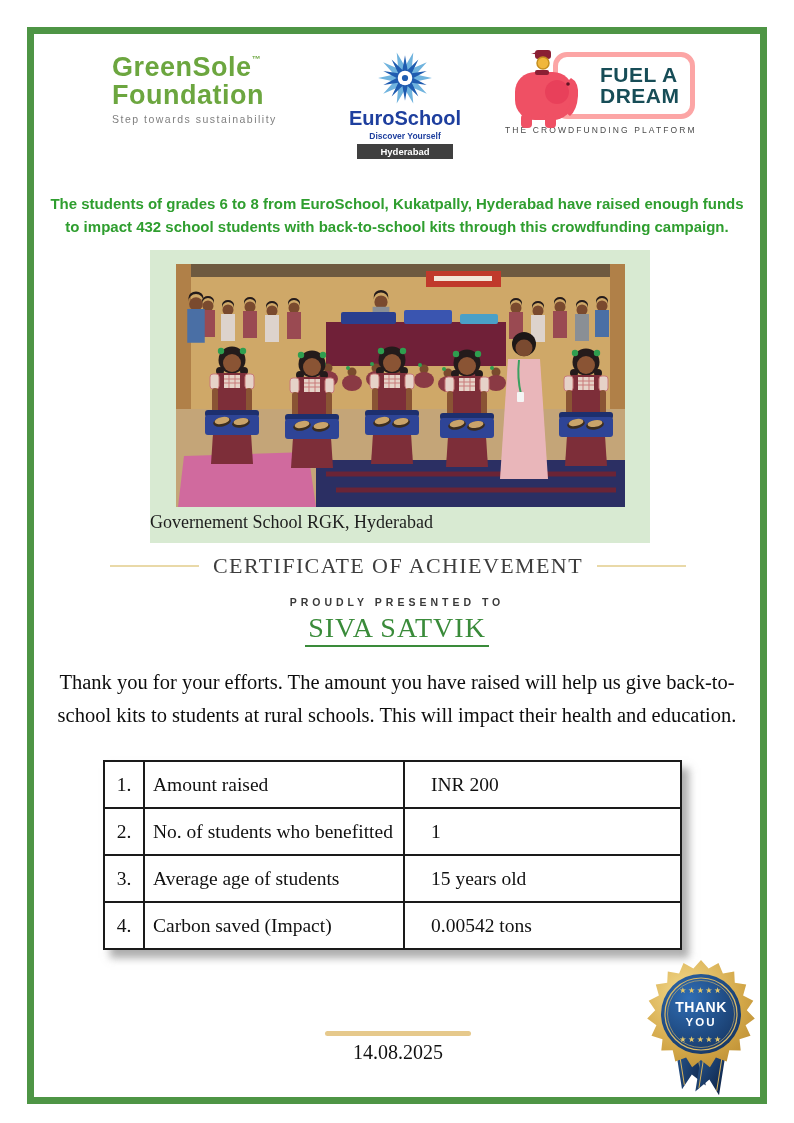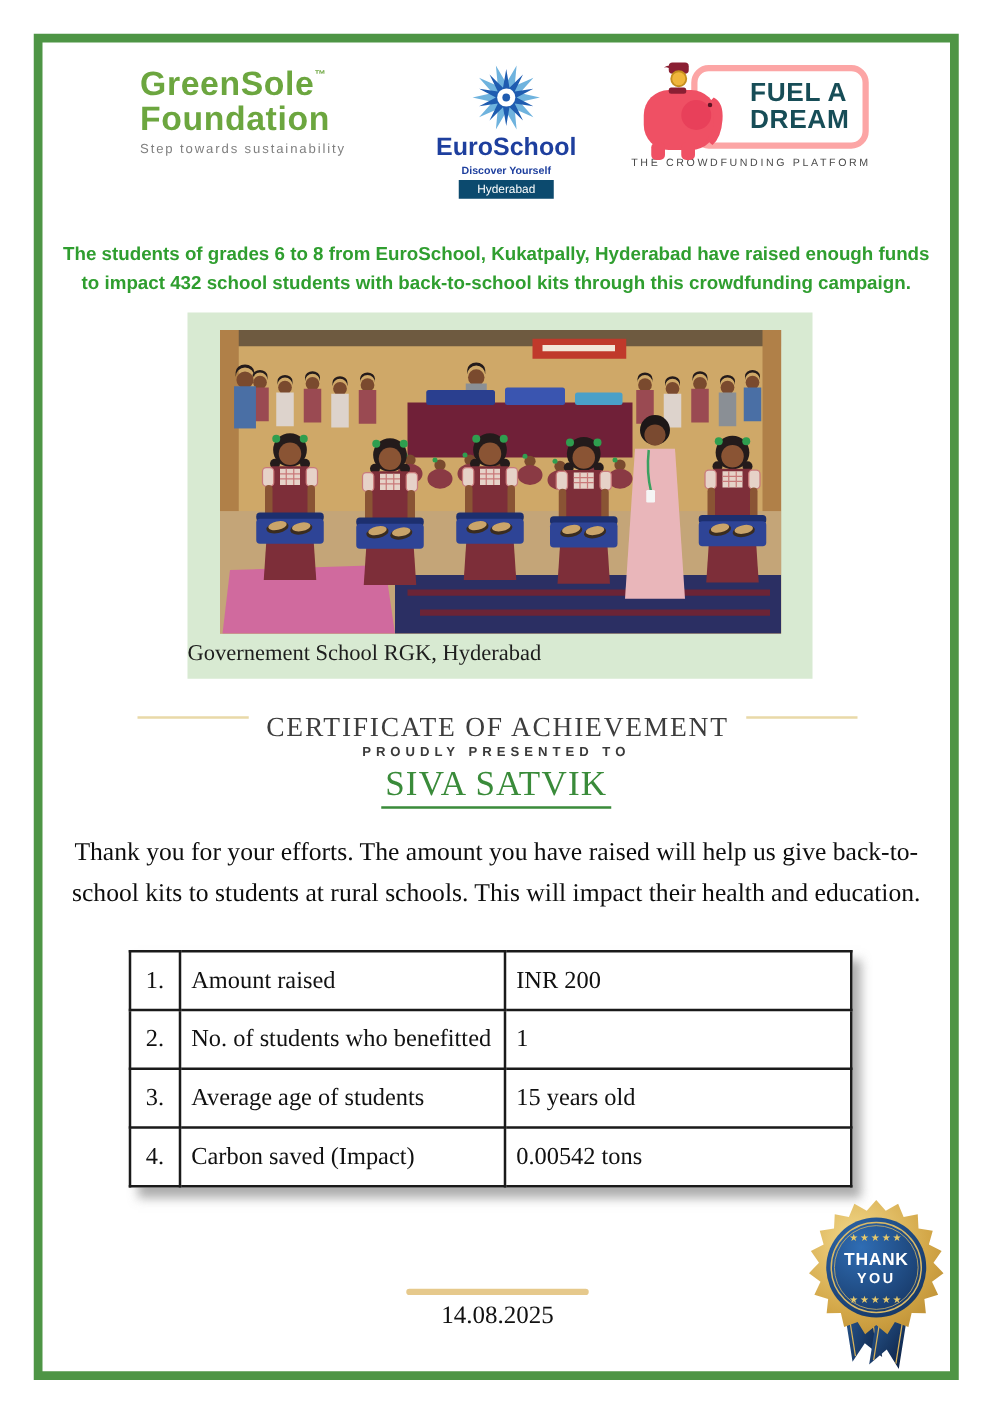--- a/index.html
+++ b/index.html
@@ -12,22 +12,22 @@
   .gs{position:absolute;left:112px;top:54px;width:195px;font-family:"Liberation Sans",sans-serif;}
   .gs-name{color:#6ca63f;font-size:27px;font-weight:700;line-height:1.02;letter-spacing:.5px;}
   .gs-name sup{font-size:9px;vertical-align:14px;letter-spacing:0;}
   .gs-tag{color:#7f7f7f;font-size:10.5px;letter-spacing:1.5px;margin-top:4px;}
 
   .es{position:absolute;left:343px;top:50px;width:124px;text-align:center;
       font-family:"Liberation Sans",sans-serif;}
   .es svg{display:block;margin:0 auto;}
   .es-name{color:#1e3f9e;font-size:20px;font-weight:700;margin-top:1px;}
   .es-tag{color:#1e3f9e;font-size:8.5px;font-weight:700;margin-top:1px;}
-  .es-city{background:#0c4a6e;color:#fff;font-size:9.5px;font-weight:400;
-           padding:2px 0;margin:3px auto 0;width:76px;}
+  .es-city{background:#404040;color:#fff;font-size:9.5px;font-weight:700;
+           padding:2px 0;margin:3px auto 0;width:96px;}
 
   .fad{position:absolute;left:505px;top:52px;width:190px;font-family:"Liberation Sans",sans-serif;}
   .fad-frame{margin-left:48px;border:5px solid #fca5a5;border-radius:14px;
              padding:7px 10px 7px 42px;width:max-content;color:#174d57;
              font-weight:700;font-size:21px;line-height:1.02;letter-spacing:.5px;}
   .fad-el{position:absolute;left:0;top:-8px;}
   .fad-tag{margin-top:6px;color:#4a4a4a;font-size:8.5px;letter-spacing:2.1px;
            text-align:center;width:188px;white-space:nowrap;}
 
   
@@ -38,38 +38,38 @@
   
   .photo-box{position:absolute;left:150px;top:250px;width:500px;height:293px;background:#d8ead2;}
   .photo{position:absolute;left:26px;top:14px;width:449px;height:243px;overflow:hidden;background:#c4a578;}
   .photo-caption{position:absolute;left:0;right:0;top:262px;text-align:left;
                  font-size:18px;color:#1d1d1d;}
 
   
   .heading-row{position:absolute;left:110px;right:108px;top:553px;display:flex;
                align-items:center;gap:14px;}
   .gold-line{flex:1;height:2px;background:#e9d9a8;}
-  .heading{font-size:22px;letter-spacing:1.4px;color:#3d3d3d;white-space:nowrap;margin-top:16px;}
+  .heading{font-size:22px;letter-spacing:1.4px;color:#3d3d3d;white-space:nowrap;}
   .presented{position:absolute;left:0;right:0;top:596px;text-align:center;
              font-family:"Liberation Sans",sans-serif;font-size:10.5px;
              letter-spacing:4px;color:#3a3a3a;font-weight:700;}
   .name-wrap{position:absolute;left:0;right:0;top:612px;text-align:center;}
   .name-wrap span{display:inline-block;font-size:28px;color:#3a8b3a;letter-spacing:1px;
                   border-bottom:2.5px solid #3a8b3a;padding:0 3px 1px;}
   .message{position:absolute;left:38px;right:38px;top:666px;text-align:center;
            font-size:20.5px;line-height:1.6;color:#0d0d0d;}
 
   
   .stats{position:absolute;left:103px;top:760px;width:579px;border-collapse:collapse;
          font-size:19.5px;color:#111;background:#fff;
          box-shadow:7px 8px 8px rgba(105,105,105,.55);}
   .stats td{border:2px solid #1a1a1a;height:45px;padding:0;vertical-align:middle;}
   .stats td.num{width:38px;text-align:center;}
   .stats td.lab{width:250px;padding-left:8px;}
-  .stats td.val{padding-left:8px;}
+  .stats td.val{padding-left:26px;}
 
   
   .date-line{position:absolute;left:325px;top:1031px;width:146px;height:5px;
              border-radius:3px;background:#e6c98c;}
   .date{position:absolute;left:298px;top:1041px;width:200px;text-align:center;
         font-size:20px;color:#111;}
   .badge{position:absolute;left:643px;top:952px;width:116px;height:148px;}
 </style>
 </head>
 <body>

